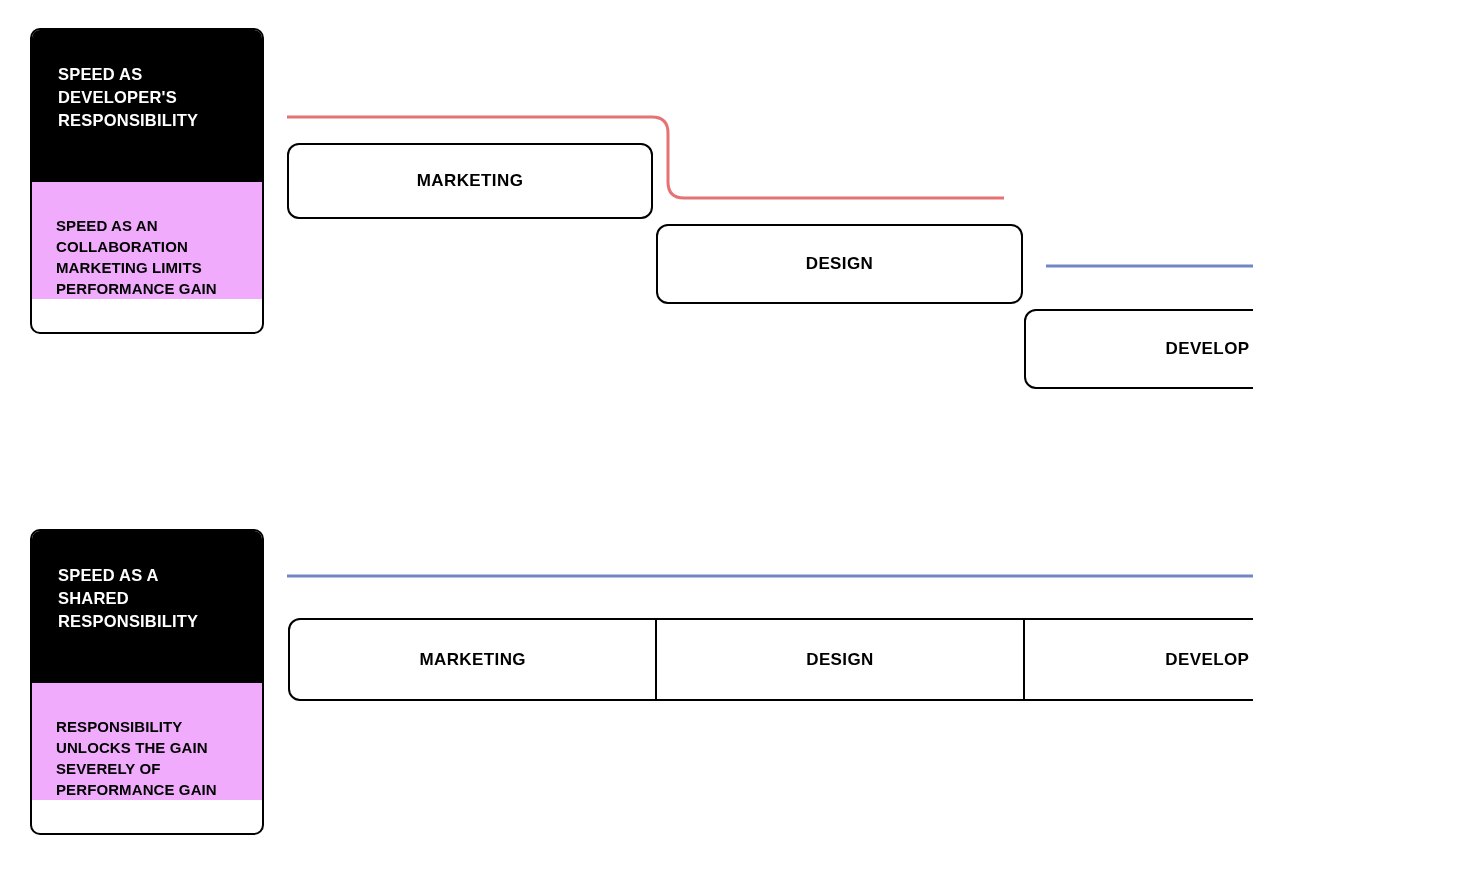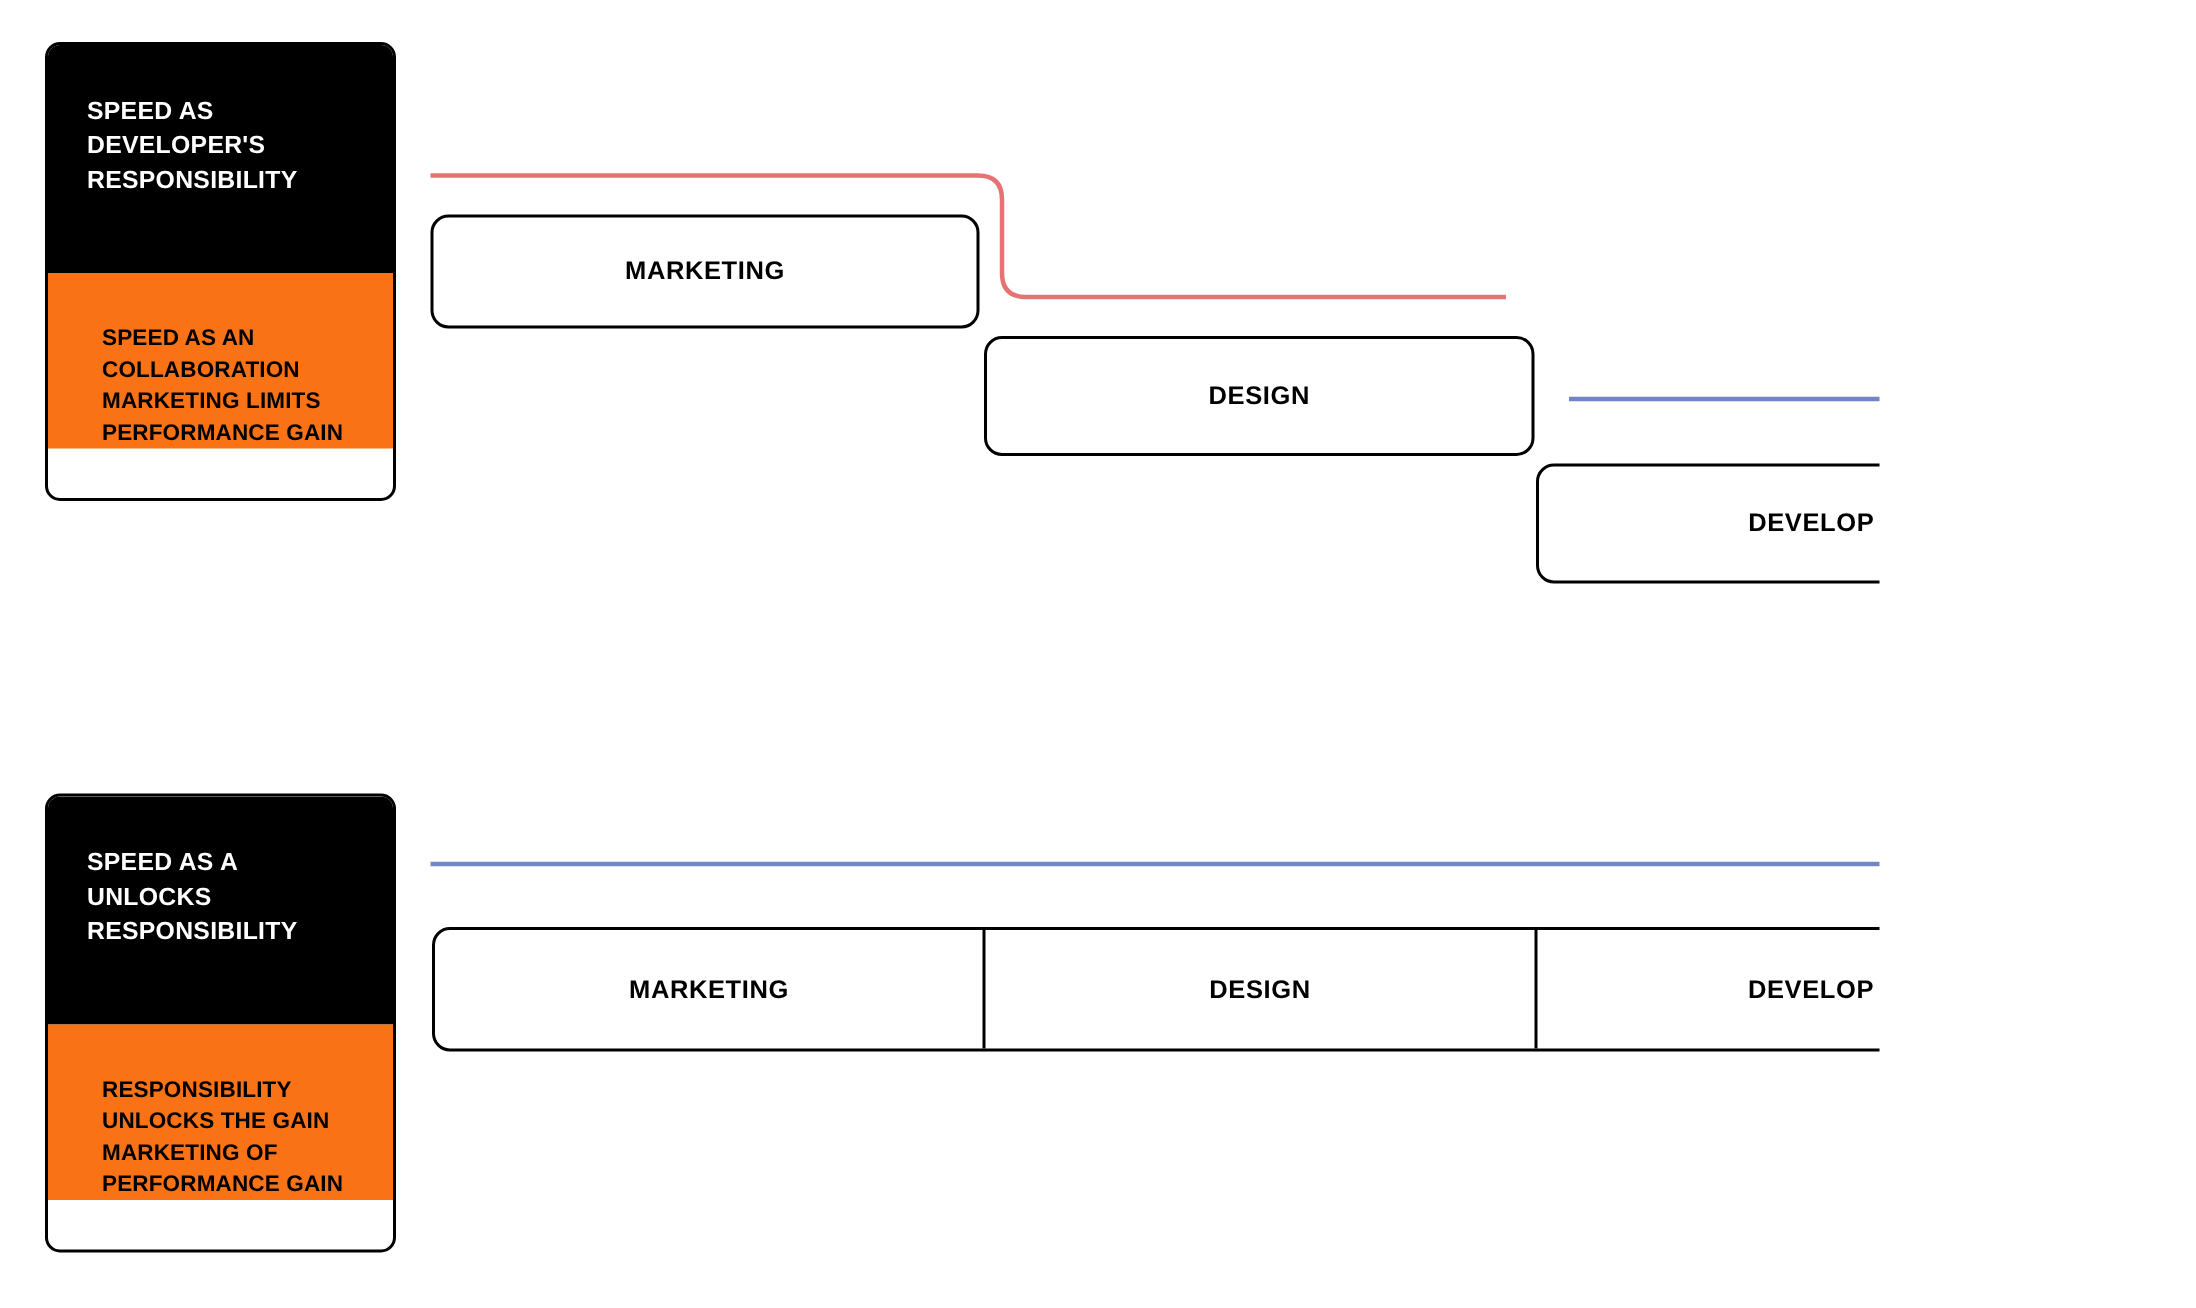--- a/index.html
+++ b/index.html
@@ -15,22 +15,22 @@
     position:absolute;left:30px;width:234px;height:306px;
     border:2px solid #000;border-radius:10px;overflow:hidden;background:#fff;
     box-sizing:border-box;
   }
   .info-card .head{
     background:#000;color:#fff;height:152px;box-sizing:border-box;
     padding:33px 18px 0 26px;font-size:16.5px;font-weight:700;line-height:23px;
     letter-spacing:.2px;
   }
   .info-card .body{
-    background:#f97316;color:#000;box-sizing:border-box;
-    padding:33px 14px 0 36px;font-size:15px;font-weight:700;line-height:21px;
+    background:#f0abfc;color:#000;box-sizing:border-box;
+    padding:33px 14px 0 24px;font-size:15px;font-weight:700;line-height:21px;
     letter-spacing:.1px;
   }
 
   
   .stage-box{
     position:absolute;border:2.5px solid #000;border-radius:12px;background:#fff;
     box-sizing:border-box;display:flex;align-items:center;justify-content:center;
     font-size:17px;font-weight:700;letter-spacing:.4px;color:#000;
   }
   .stage-row{
@@ -93,27 +93,27 @@
     <line x1="50" y1="6" x2="50" y2="20" stroke="#000" stroke-width="5.5"></line>
     <line x1="81.1" y1="18.9" x2="71.2" y2="28.8" stroke="#000" stroke-width="5.5"></line>
     <line x1="94" y1="50" x2="80" y2="50" stroke="#000" stroke-width="5.5"></line>
     <line x1="50" y1="53" x2="24" y2="46" stroke="#000" stroke-width="7" stroke-linecap="round"></line>
     <circle cx="50" cy="53" r="7.5" fill="#000"></circle>
   </svg>
 
   <div class="info-card" style="top:529px">
     <div class="head">
       <div>SPEED AS A</div>
-      <div>UNLOCKS</div>
+      <div>SHARED</div>
       <div>RESPONSIBILITY</div>
     </div>
     <div class="body">
       <div>RESPONSIBILITY</div>
       <div>UNLOCKS THE GAIN</div>
-      <div>MARKETING OF</div>
+      <div>SEVERELY OF</div>
       <div>PERFORMANCE GAIN</div>
     </div>
   </div>
 
   <div class="stage-row">
     <div class="stage-cell">
       <span>MARKETING</span>
     </div>
     <div class="stage-cell">
       <span>DESIGN</span>

